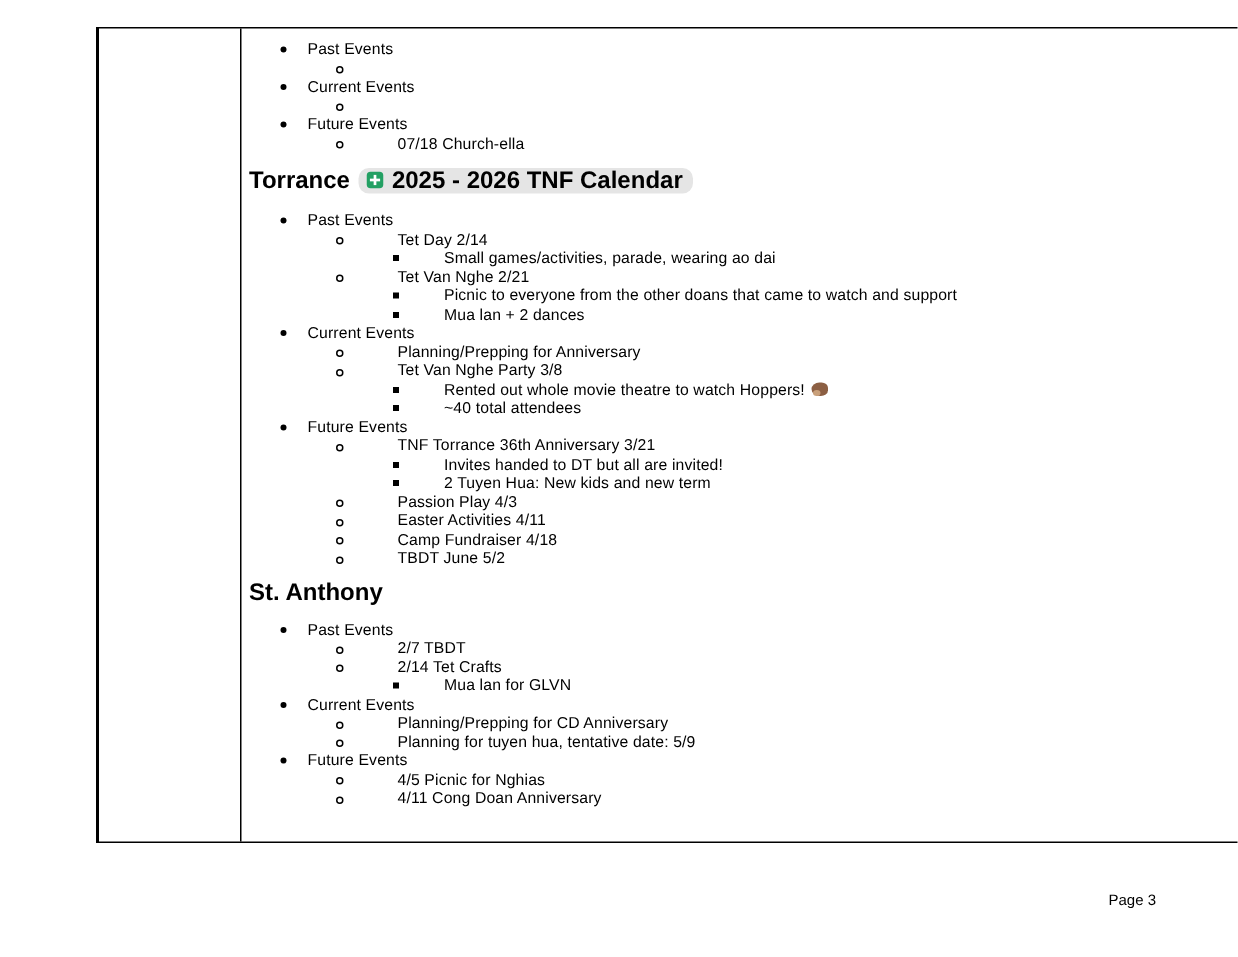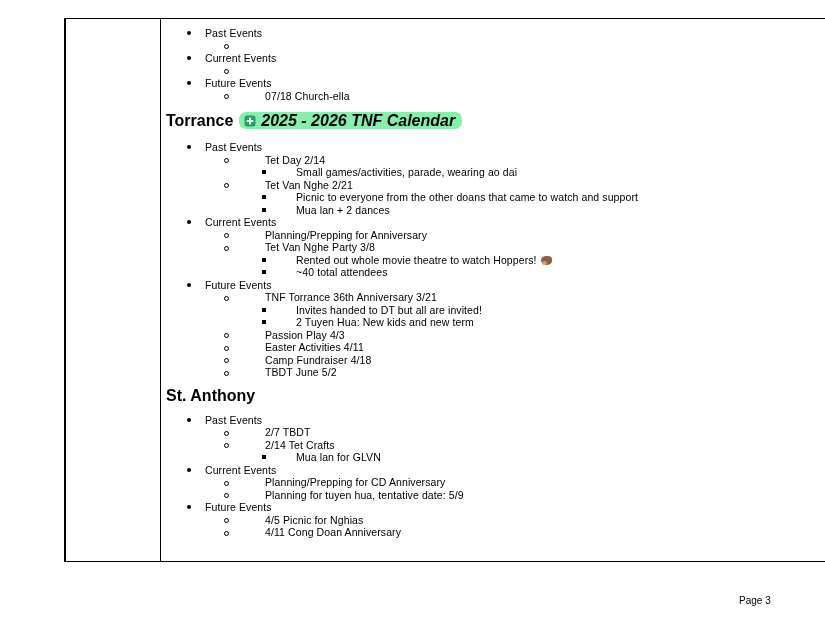--- a/index.html
+++ b/index.html
@@ -33,23 +33,23 @@
   .bullet.square{width:4px;height:4px;background:#000;}
   .lv1 .bullet{left:21px;}  .lv1 .li-text{left:39px;}
   .lv2 .bullet{left:58px;}  .lv2 .li-text{left:76px;padding-left:23px;}
   .lv3 .bullet{left:96px;}  .lv3 .li-text{left:130px;}
   .heading{
     margin-top:10px;margin-bottom:12px;min-height:13px;
     display:flex;align-items:center;gap:6px;
     font-weight:bold;font-size:16px;line-height:13px;
   }
   .chip{
-    display:inline-flex;align-items:flex-end;gap:5px;
-    background:#86efac;border-radius:7px;padding:2px 7px 2px 5px;
-    font-weight:bold;cursor:pointer;font-style:italic;
+    display:inline-flex;align-items:flex-start;gap:5px;
+    background:#e5e5e5;border-radius:7px;padding:2px 7px 2px 5px;
+    font-weight:bold;cursor:pointer;
   }
   .chip svg{display:block;}
   .emoji.beaver{
     display:inline-block;width:11px;height:9px;margin-left:4px;vertical-align:-1px;
     background:#8c5f43;border-radius:55% 45% 50% 60%;position:relative;
   }
   .emoji.beaver::after{
     content:"";position:absolute;left:1px;bottom:0;width:5px;height:4px;
     background:#c9a07a;border-radius:50%;
   }

